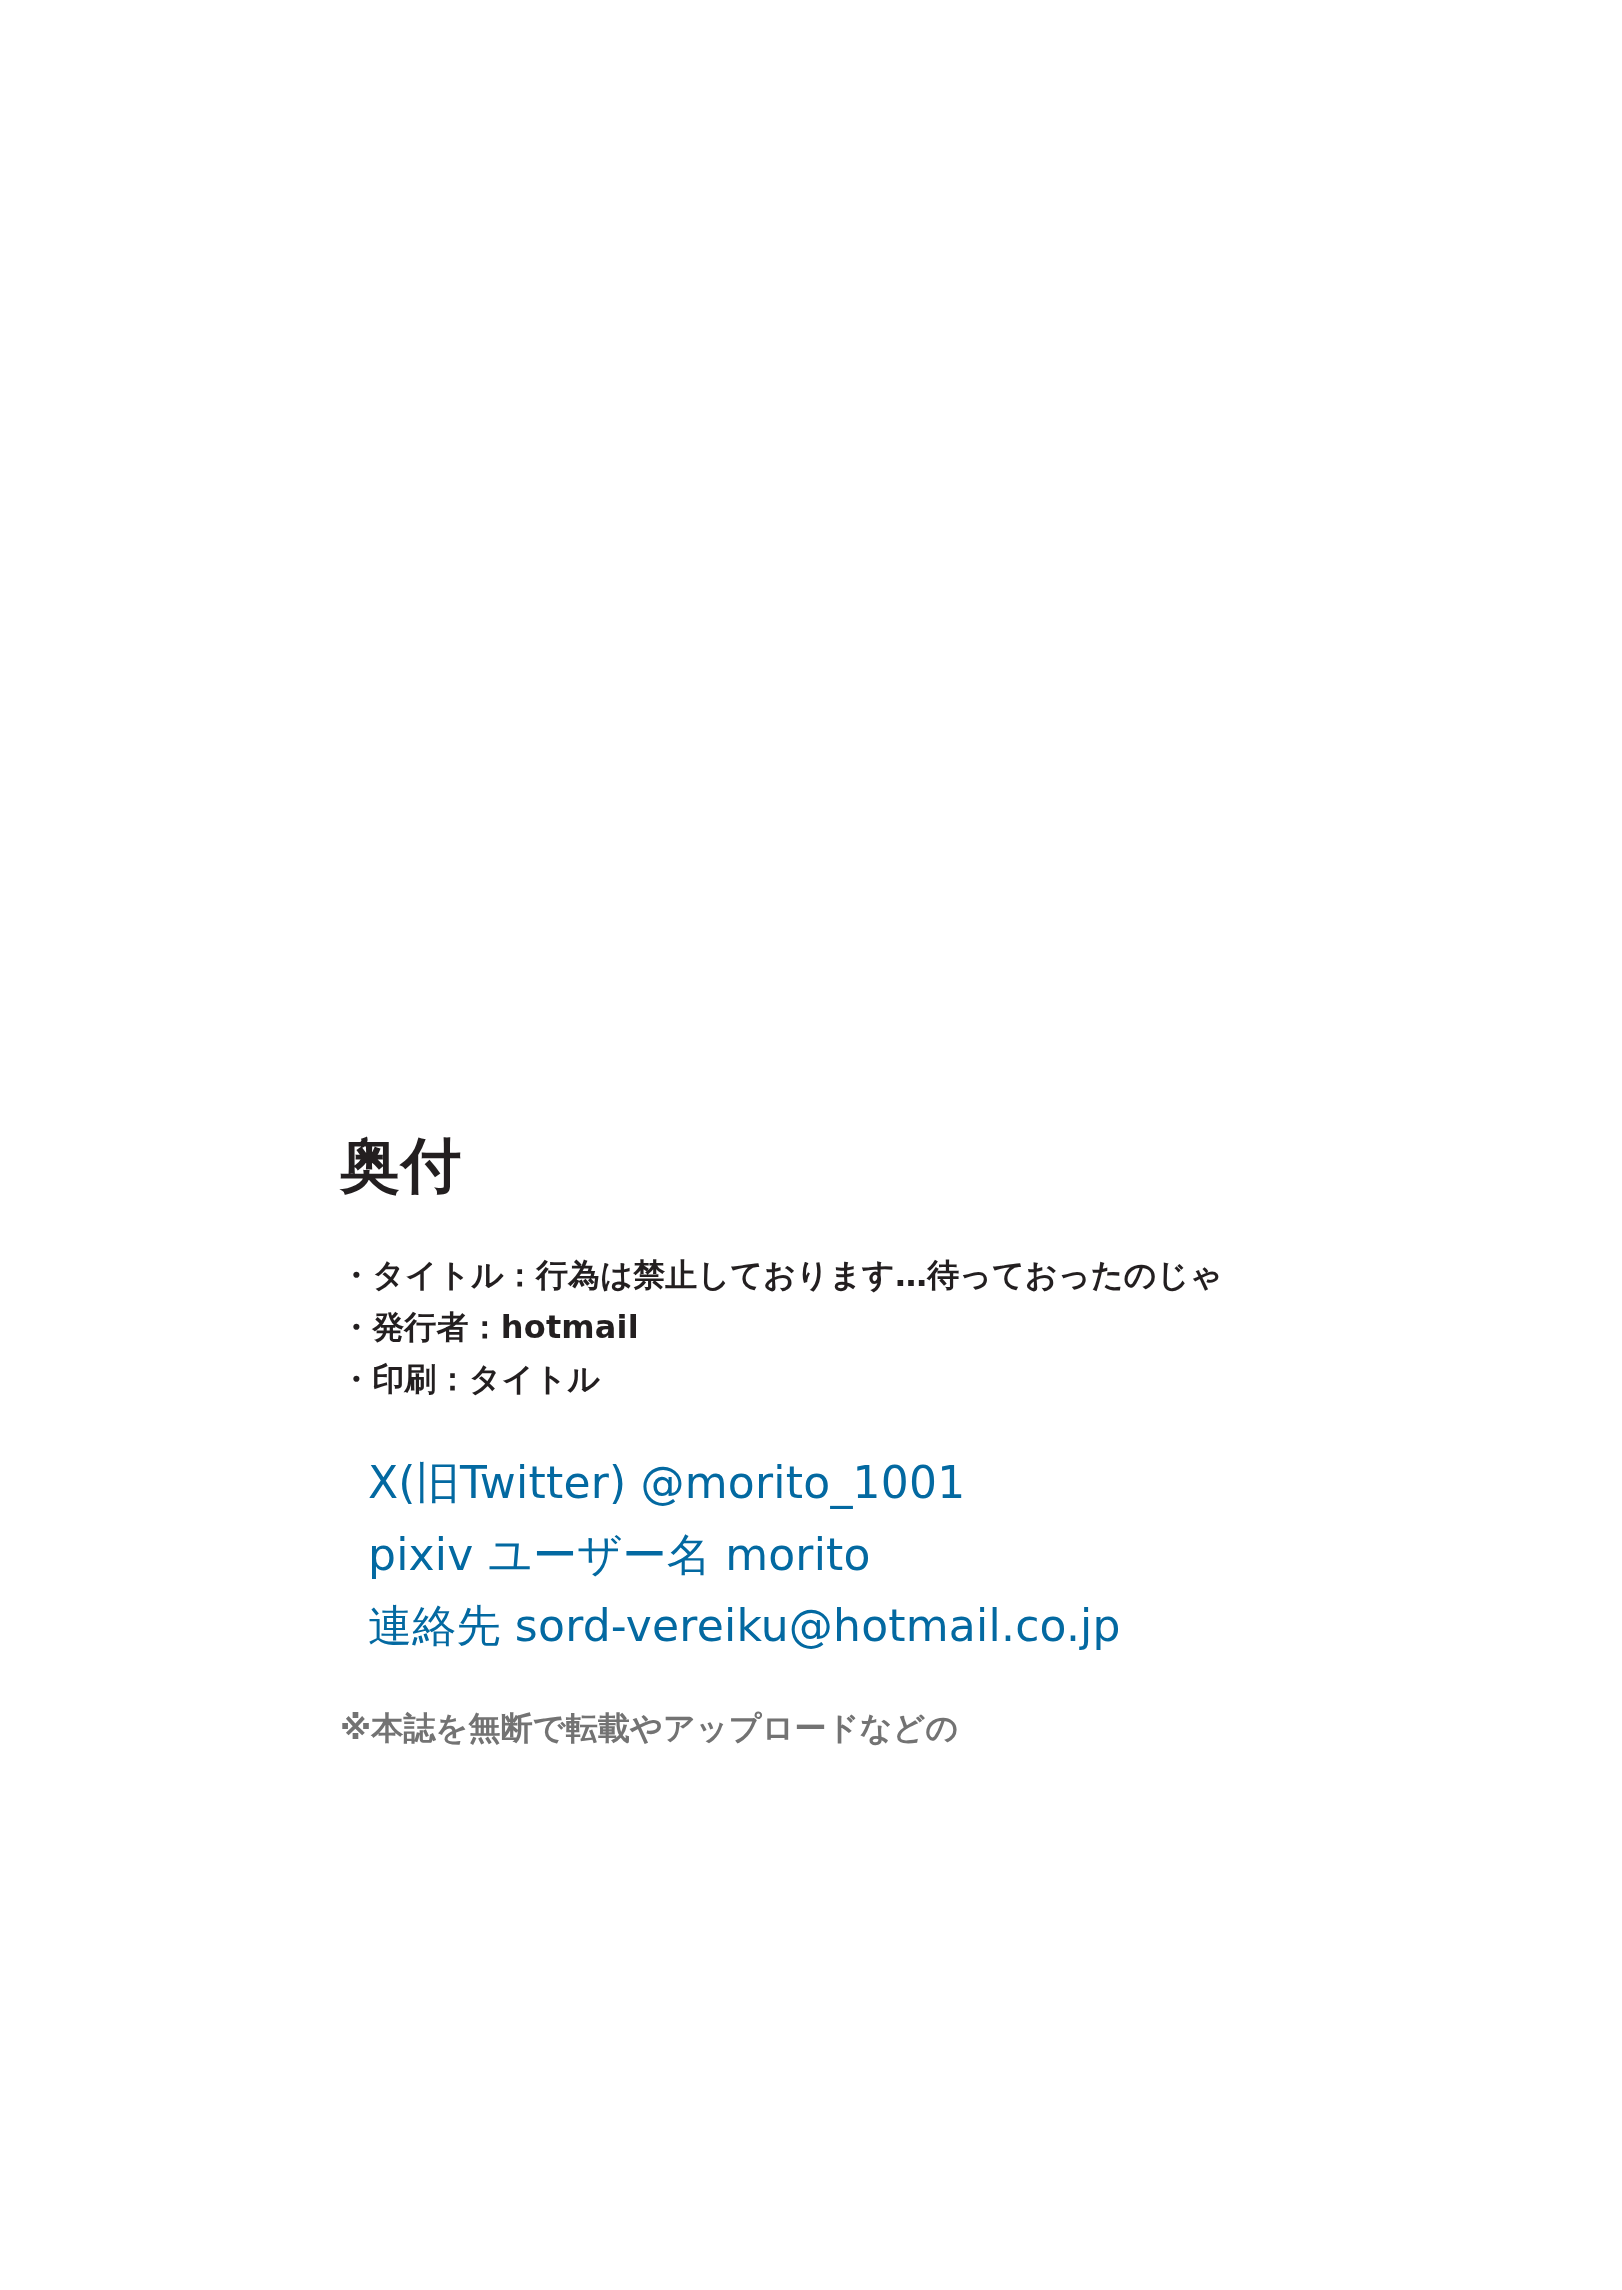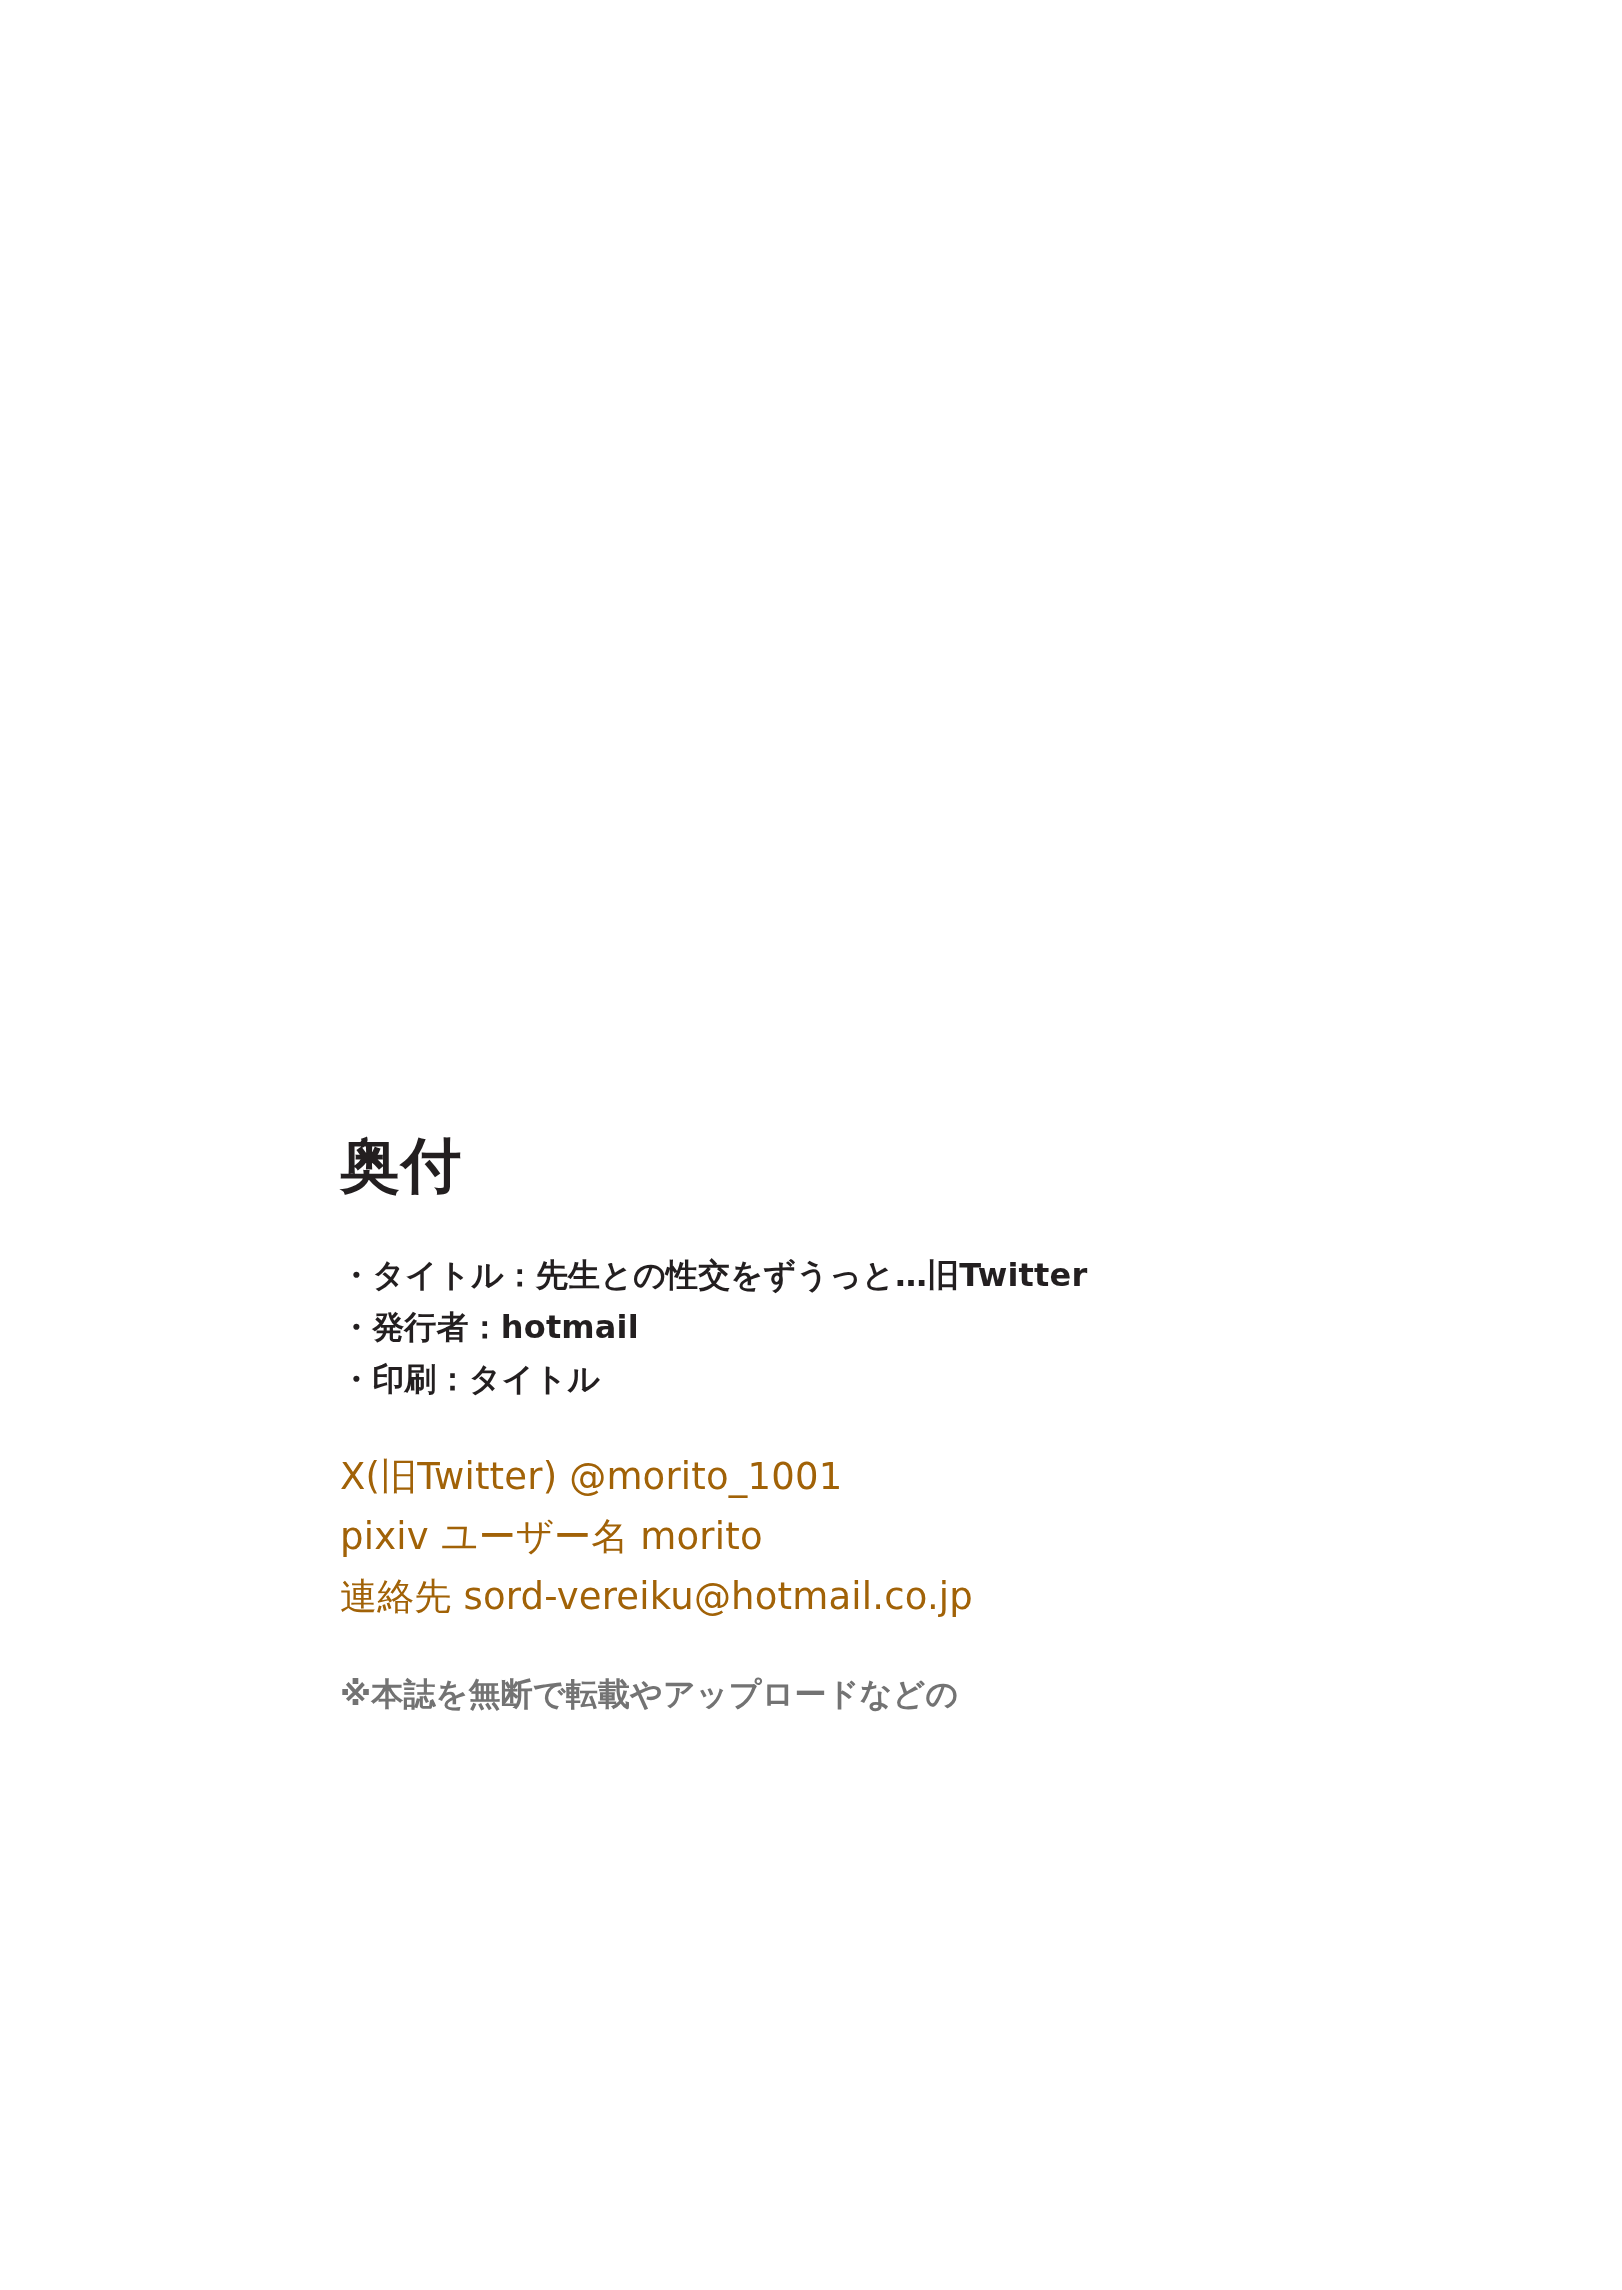--- a/index.html
+++ b/index.html
@@ -41,45 +41,46 @@
     letter-spacing: 0.005em;
     color: #231f20;
   }
   .info-block .line {
     white-space: nowrap;
   }
   .block-gap {
     height: 42px;
   }
   .contact-block {
-    font-size: 37px;
+    font-size: 44px;
     line-height: 1.62;
     font-weight: 500;
     letter-spacing: 0.005em;
-    color: #a16207;
+    color: #0369a1;
+    margin-left: 28px;
   }
   .notice-block {
     font-size: 32px;
     line-height: 1.62;
     font-weight: 600;
     letter-spacing: 0.005em;
     color: #737373;
   }
 </style>
 </head>
 <body>
 
 <div class="page">
 
   <div class="colophon">
 
     <h1 class="colophon-heading">奥付</h1>
 
     <div class="info-block">
-      <div class="line">・タイトル：先生との性交をずうっと…旧Twitter</div>
+      <div class="line">・タイトル：行為は禁止しております…待っておったのじゃ</div>
       <div class="line">・発行者：hotmail</div>
       <div class="line">・印刷：タイトル</div>
     </div>
 
     <div class="block-gap"></div>
 
     <div class="contact-block">
       <div class="line">X(旧Twitter) @morito_1001</div>
       <div class="line">pixiv ユーザー名  morito</div>
       <div class="line">連絡先 sord-vereiku@hotmail.co.jp</div>

